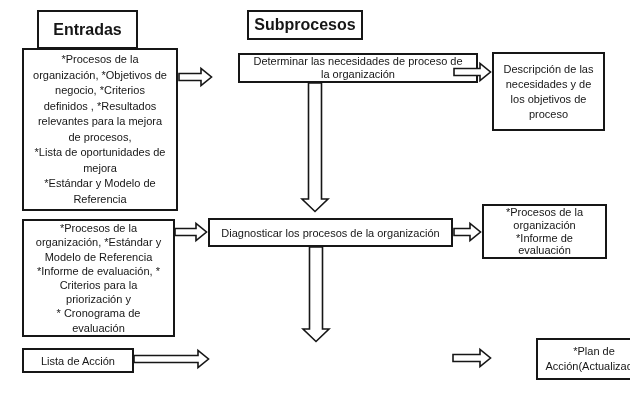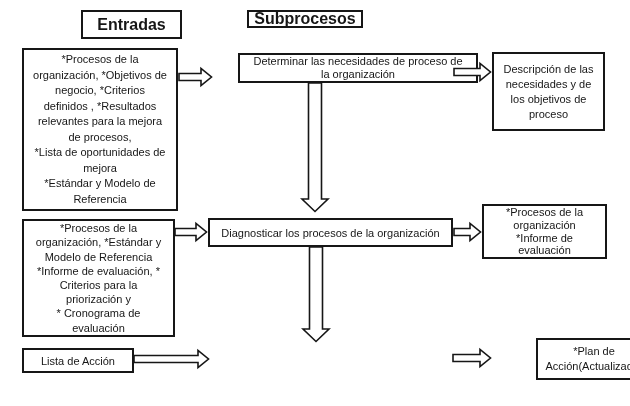--- a/index.html
+++ b/index.html
@@ -50,22 +50,22 @@
     stroke: #161616;
     stroke-width: 1.6;
     stroke-linejoin: miter;
   }
 </style>
 </head>
 <body>
 
 <div class="canvas">
 
-  <div class="box hdr" style="left:37px; top:10px; width:101px; height:29px;margin-left:44px;">Entradas</div>
-  <div class="box hdr" style="left:247px; top:10px; width:116px; height:18px;">Subprocesos</div>
+  <div class="box hdr" style="left:37px; top:10px; width:101px; height:39px;">Entradas</div>
+  <div class="box hdr" style="left:247px; top:10px; width:116px; height:30px;">Subprocesos</div>
 
   <div class="box lh155" style="left:22px; top:48px; width:156px; height:163px;">*Procesos de la
 organización, *Objetivos de
 negocio, *Criterios
 definidos , *Resultados
 relevantes para la mejora
 de procesos,
 *Lista de oportunidades de
 mejora
 *Estándar y Modelo de

